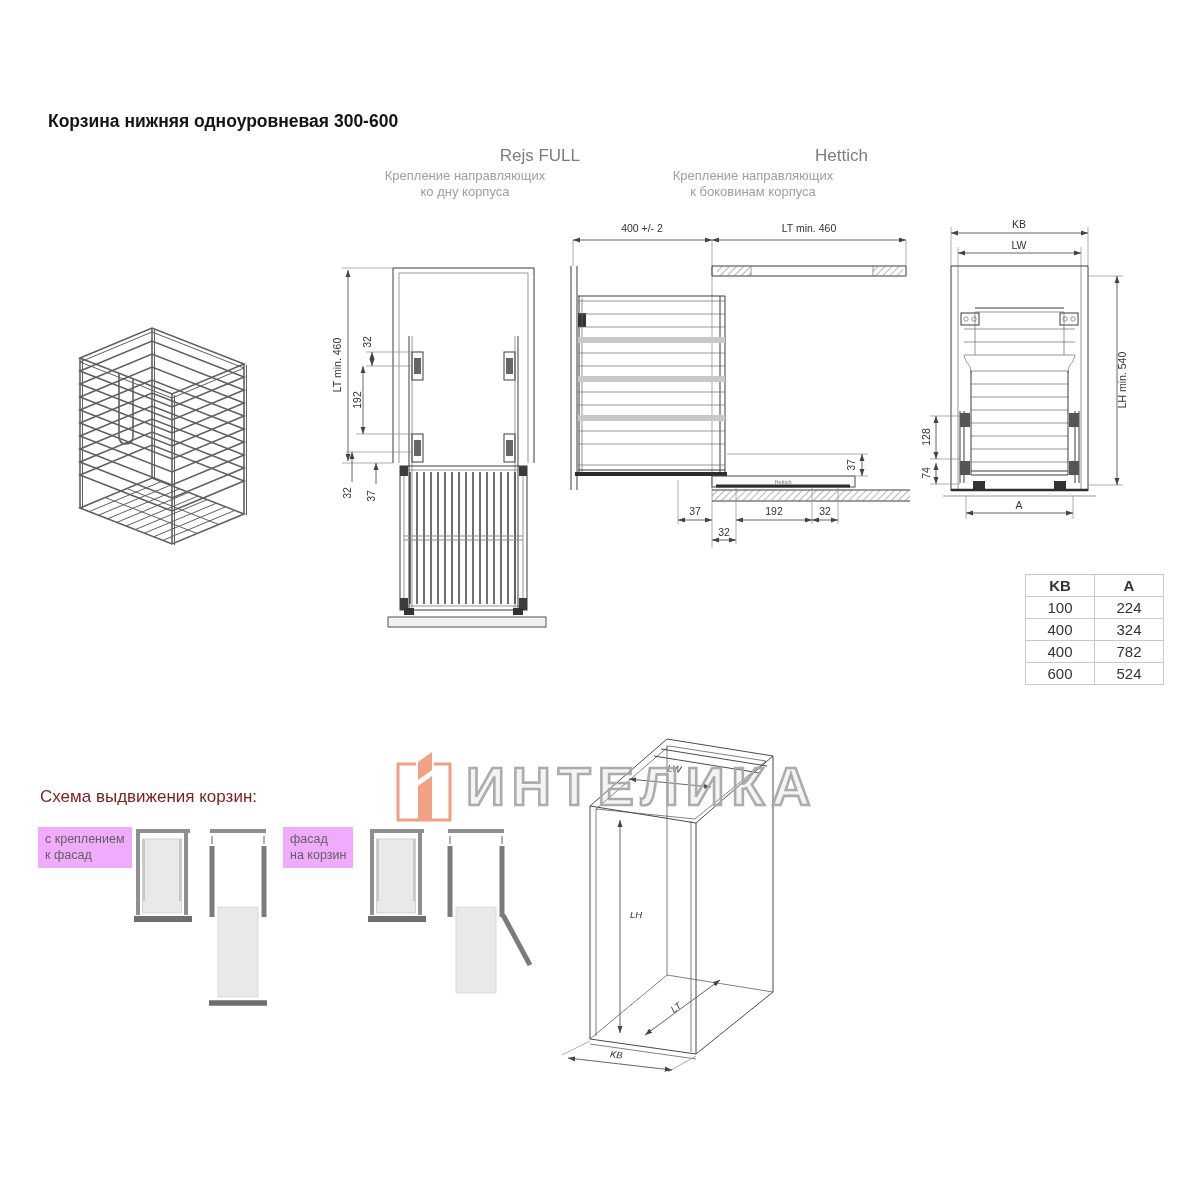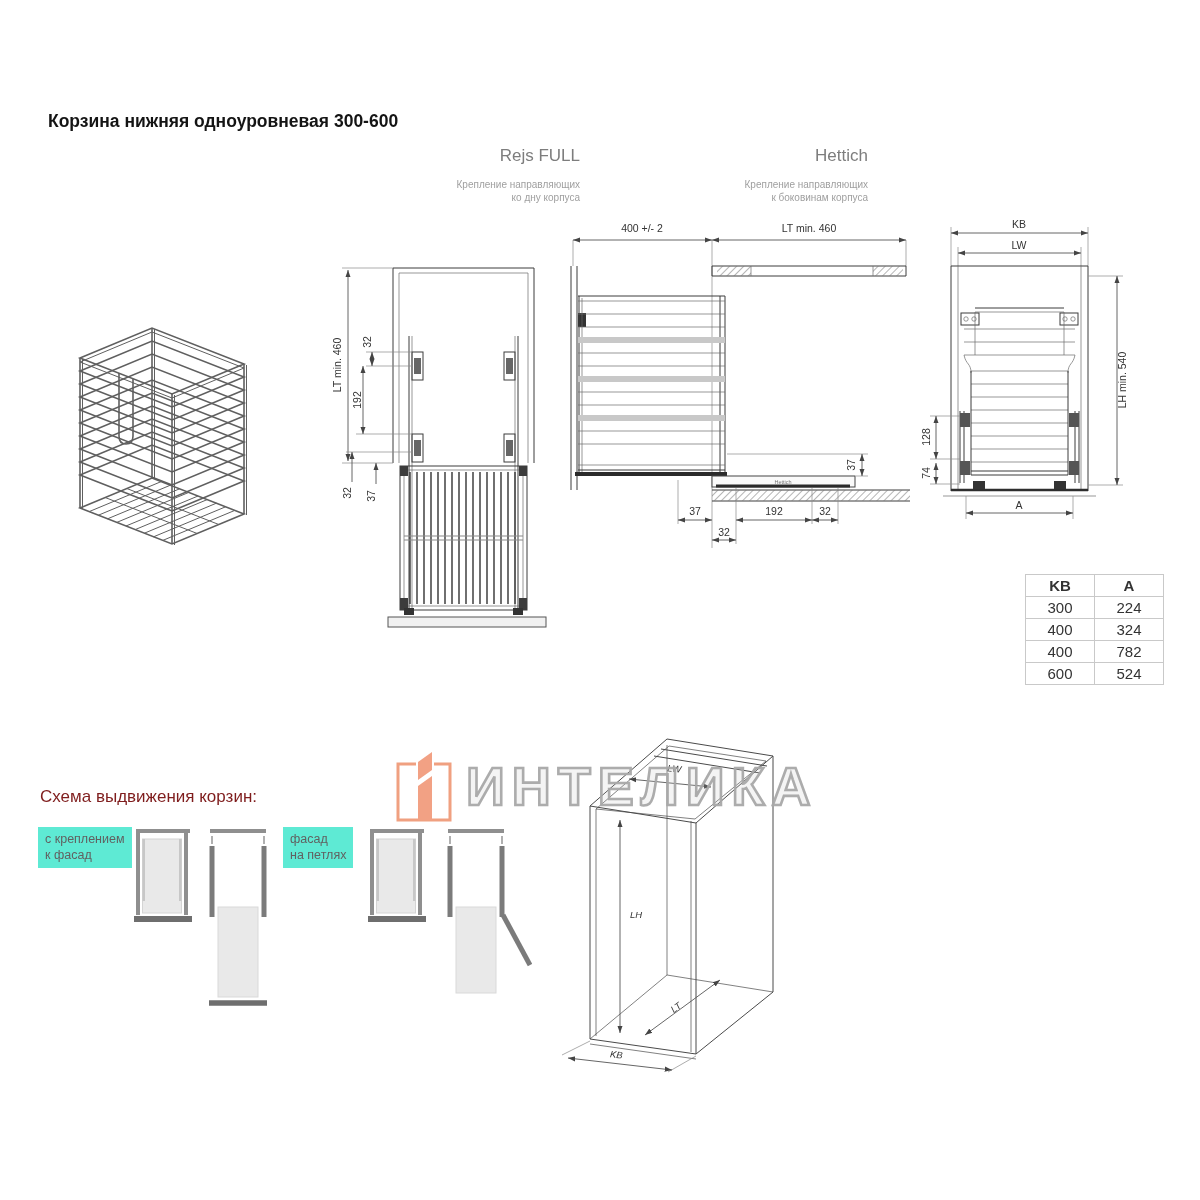--- a/index.html
+++ b/index.html
@@ -2,40 +2,40 @@
 <html><head>
 <meta charset="utf-8">
 <style>
   html,body{margin:0;padding:0;background:#fff;}
   #page{position:relative;width:1200px;height:1200px;background:#fff;overflow:hidden;
         font-family:"Liberation Sans",sans-serif;color:#222;}
   .abs{position:absolute;}
   .title{font-size:17.5px;font-weight:bold;color:#141414;}
   .colhead{width:230px;text-align:center;}
   .colhead .h{font-size:17px;color:#7d7d7d;text-align:right;}
-  .colhead .sub{font-size:10px;color:#9f9f9f;line-height:1.25;white-space:pre-line;margin-top:13px;text-align:right;}
+  .colhead .sub{font-size:13px;color:#9f9f9f;line-height:1.25;white-space:pre-line;margin-top:2px;}
   
   .ln{stroke:#3c3c3c;stroke-width:1;fill:none;}
   .lt{stroke:#6b6b6b;stroke-width:.7;fill:none;}
   .dim{stroke:#555;stroke-width:.9;fill:none;marker-start:url(#arr);marker-end:url(#arr);}
   .dime{stroke:#555;stroke-width:.9;fill:none;marker-start:url(#arr);}
   .ext{stroke:#8a8a8a;stroke-width:.7;fill:none;}
   .dt{font:10.5px "Liberation Sans",sans-serif;fill:#333;}
   .dts{font:9.5px "Liberation Sans",sans-serif;fill:#333;}
   .it{font-style:italic;}
   .wire{stroke:#5f5f5f;stroke-width:1.6;fill:none;}
   .wiret{stroke:#5f5f5f;stroke-width:1;fill:none;}
   
   table.sizes{border-collapse:collapse;}
   table.sizes th,table.sizes td{width:68px;height:21px;border:1px solid #c9c9c9;
     text-align:center;vertical-align:middle;font-size:15px;color:#333;padding:0;}
   table.sizes th{font-weight:bold;}
   
   .schema-h{font-size:17px;color:#7f1d1d;}
-  .chip{background:#5eead4;color:#616161;font-size:12.5px;line-height:1.3;
+  .chip{background:#f0abfc;color:#616161;font-size:12.5px;line-height:1.3;
         padding:4px 7px;white-space:pre-line;}
   
   .legend div{font-size:16.5px;color:#383838;margin-bottom:13px;}
   
   .wm-text{font-size:54px;font-weight:bold;letter-spacing:7px;line-height:60px;
     color:rgba(190,190,190,0.18);-webkit-text-stroke:2.6px #a8a8a8;opacity:.95;}
 </style>
 </head>
 <body>
 
@@ -332,21 +332,21 @@
   </svg>
 
   <div class="abs" style="left:1025px;top:574px;">
     <table class="sizes">
       <tbody>
           <tr>
         <th>KB</th>
         <th>A</th>
       </tr>
       <tr>
-        <td>300</td>
+        <td>100</td>
         <td>224</td>
       </tr>
       <tr>
         <td>400</td>
         <td>324</td>
       </tr>
       <tr>
         <td>400</td>
         <td>782</td>
       </tr>
@@ -418,21 +418,21 @@
     <rect x="10" y="80" width="40" height="90" fill="#e9e9e9" stroke="#d9d9d9"></rect>
     <line x1="2" y1="4" x2="58" y2="4" stroke="#8f8f8f" stroke-width="4"></line>
     <line x1="4" y1="9" x2="4" y2="17" stroke="#b0b0b0" stroke-width="2"></line>
     <line x1="56" y1="9" x2="56" y2="17" stroke="#b0b0b0" stroke-width="2"></line>
     <line x1="4" y1="19" x2="4" y2="90" stroke="#7b7b7b" stroke-width="5"></line>
     <line x1="56" y1="19" x2="56" y2="90" stroke="#7b7b7b" stroke-width="5"></line>
     <line x1="1" y1="176" x2="59" y2="176" stroke="#6e6e6e" stroke-width="5.5"></line>
   </svg>
 
   <div class="abs chip" style="left:283px;top:827px;">фасад
-на петлях</div>
+на корзин</div>
 
   <svg class="abs" style="left:368px;top:827px;" width="58" height="96" viewBox="0 0 58 96">
     <rect x="8.5" y="12" width="39" height="74" fill="#e9e9e9" stroke="#d4d4d4"></rect>
     <rect x="8.5" y="12" width="2.5" height="62" fill="#c7c7c7"></rect>
       <rect x="45" y="12" width="2.5" height="62" fill="#c7c7c7"></rect>
     <line x1="2" y1="4" x2="56" y2="4" stroke="#8f8f8f" stroke-width="4"></line>
     <line x1="4" y1="2" x2="4" y2="88" stroke="#8f8f8f" stroke-width="4"></line>
     <line x1="52" y1="2" x2="52" y2="88" stroke="#8f8f8f" stroke-width="4"></line>
     <line x1="0" y1="92" x2="58" y2="92" stroke="#6e6e6e" stroke-width="6"></line>
   </svg>

